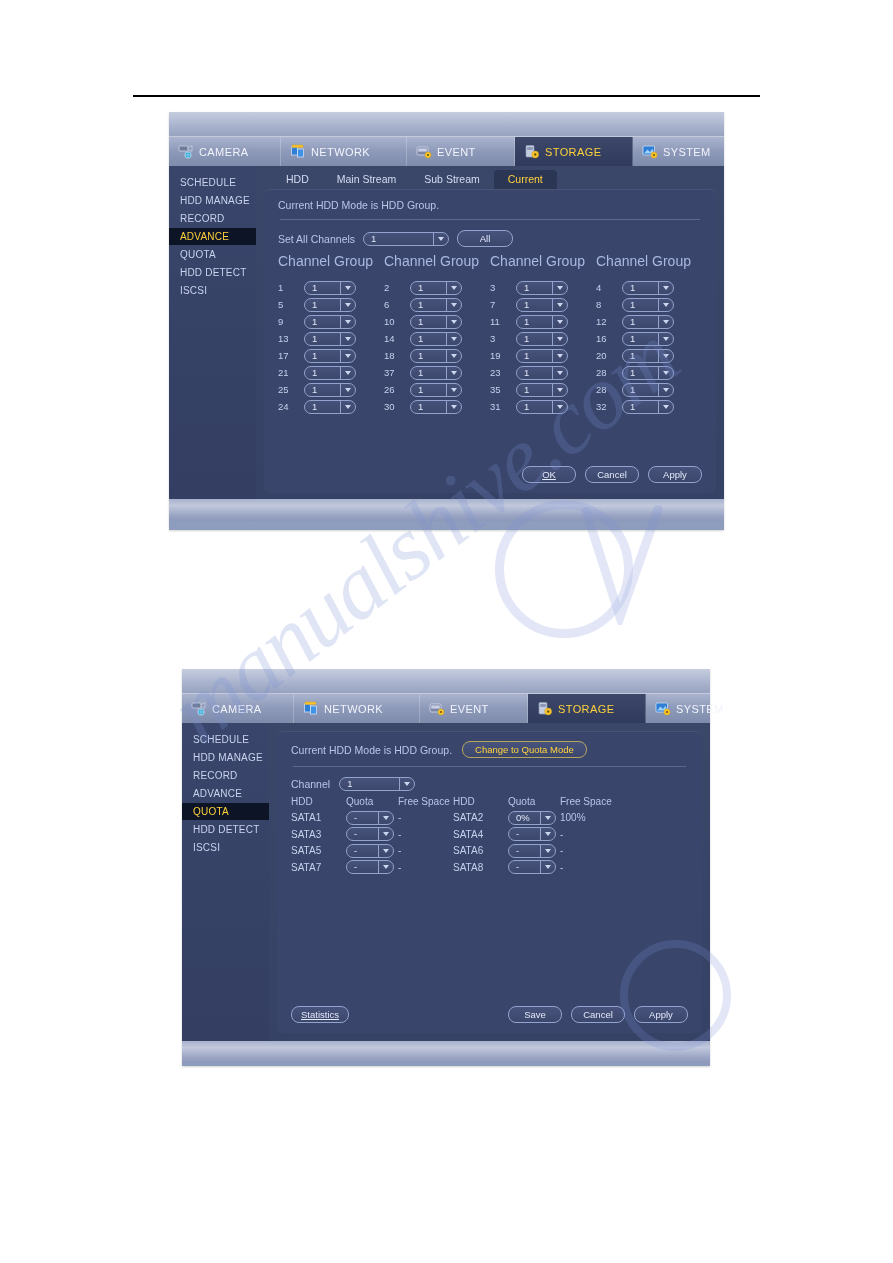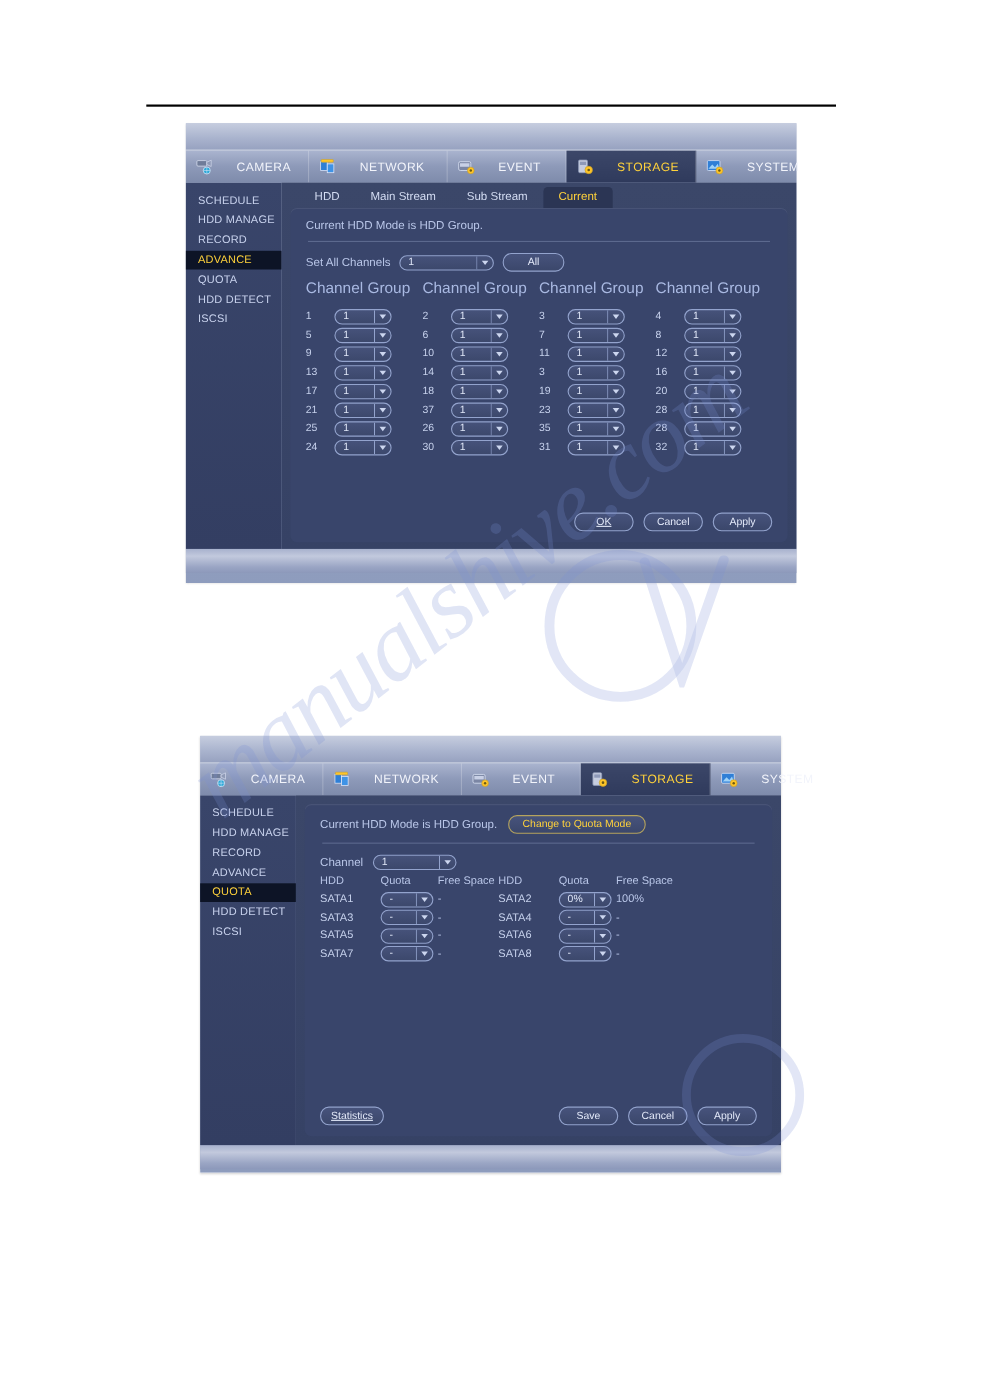--- a/index.html
+++ b/index.html
@@ -97,21 +97,21 @@
     display: flex;
     height: 29px;
     background: linear-gradient(180deg,#aab4cf 0%,#8e9ab9 48%,#7e8bab 100%);
     border-top: 1px solid #c3cadc;
   }
   .menutab {
     position: relative;
     flex: 0 0 auto;
     display: flex;
     align-items: center;
-    gap: 21px;
+    gap: 5px;
     padding: 0 12px 0 9px;
     color: #f2f4fb;
     font-size: 11px;
     letter-spacing: .4px;
     border-right: 1px solid rgba(255,255,255,.22);
     text-align: center;
   }
   .menutab.active {
     background: linear-gradient(180deg,#3c4769 0%,#2f3a5c 100%);
     color: #ffd23b;

